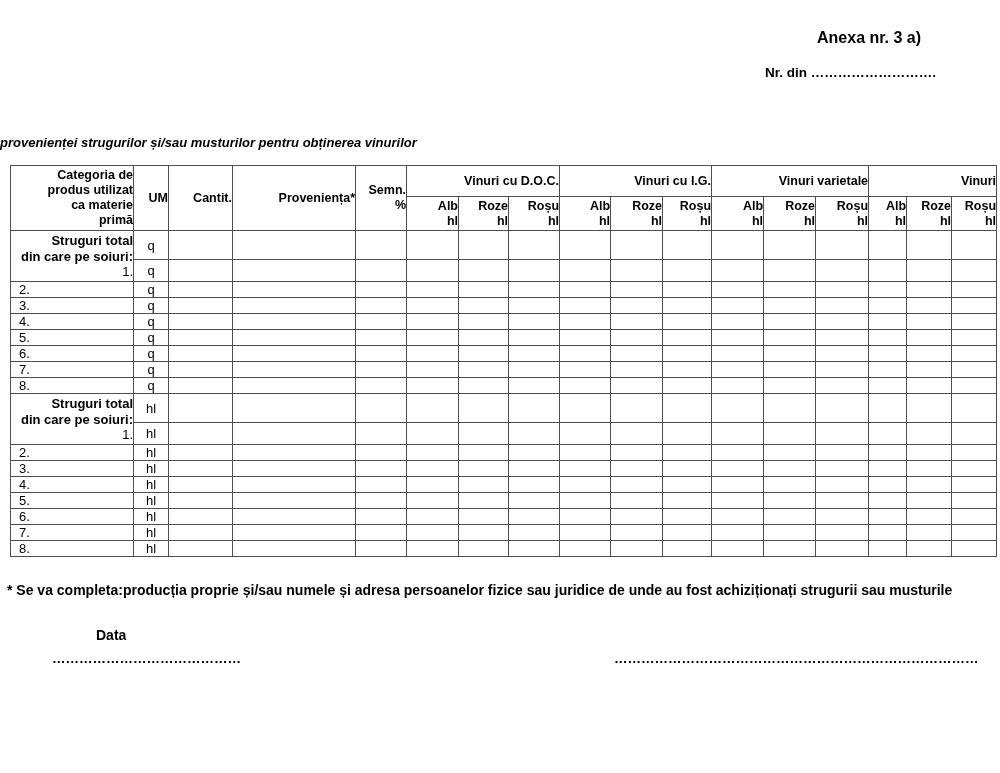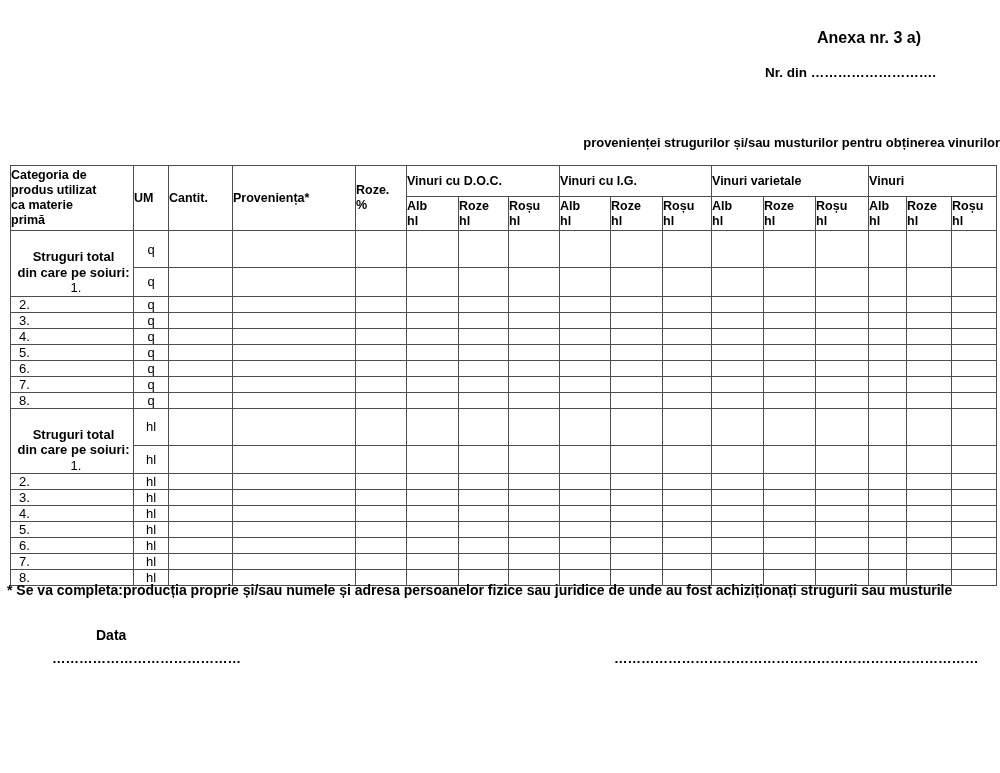--- a/index.html
+++ b/index.html
@@ -4,39 +4,39 @@
 <style>
   html,body { margin:0; padding:0; background:#ffffff; }
   .page {
     position:relative; width:1000px; height:773px; background:#ffffff;
     color:#000; font-family:"Liberation Sans","DejaVu Sans",sans-serif;
     overflow:hidden;
   }
   .annex   { position:absolute; left:817px; top:29px;  font-size:16px; font-weight:bold; }
   .nrline  { position:absolute; left:728px; top:65px;  font-size:13.5px; font-weight:bold;margin-left:37px; }
   .title   { position:absolute; left:0; top:101px; width:100%; text-align:center; font-size:13.5px; font-weight:bold; }
-  .subtitle{ position:absolute; left:0; top:135px; width:100%; text-align:right; font-size:13px;   font-weight:bold; }
+  .subtitle{ position:absolute; left:0; top:135px; width:100%; text-align:left; font-size:13px;   font-weight:bold;font-style:italic; }
 
   table.form {
     position:absolute; left:10px; top:165px; width:986px;
     border-collapse:collapse; table-layout:fixed;
   }
   .form th, .form td {
     border:1px solid #4d4d4d; padding:0; overflow:hidden;
     font-size:13px; line-height:15px; vertical-align:middle;
   }
-  .form th { font-weight:bold; font-size:12.5px; text-align:left; }
+  .form th { font-weight:bold; font-size:12.5px; text-align:right; }
   .pre { white-space:pre-line; }
   tr.h-groups  { height:31px; }
   tr.h-subcols { height:34px; }
   tr.r-total   { height:29px; }
   tr.r-first   { height:22px; }
   tr.r-item    { height:16px; }
   td.cat-merged {
-    text-align:center; vertical-align:top; padding:18px 0 0 3px;
+    text-align:right; vertical-align:top; padding:2px 0 0 3px;
     line-height:15.5px; white-space:pre-line;
   }
   td.cat-merged .line-b { font-weight:bold; }
   td.cat-merged .line-n { font-weight:normal; padding-left:5px; }
   td.cat-item { text-align:left; padding-left:8px; font-weight:normal; }
   td.um { text-align:center; font-weight:normal; }
 
   .footnote { position:absolute; left:7px;  top:582px; width:986px; font-size:14px;   font-weight:bold; }
   .date-label{position:absolute; left:96px; top:627px; font-size:14px; font-weight:bold; }
   .date-dots{ position:absolute; left:52px;  top:651px; font-size:13.5px; font-weight:bold; }
@@ -74,21 +74,21 @@
     </colgroup>
     <thead>
       <tr class="h-groups">
         <th rowspan="2" class="pre">Categoria de
 produs utilizat
 ca materie
 primă</th>
         <th rowspan="2">UM</th>
         <th rowspan="2">Cantit.</th>
         <th rowspan="2">Proveniența*</th>
-        <th rowspan="2" class="pre">Roze.
+        <th rowspan="2" class="pre">Semn.
 %</th>
         <th colspan="3">Vinuri cu D.O.C.</th>
         <th colspan="3">Vinuri cu I.G.</th>
         <th colspan="3">Vinuri varietale</th>
         <th colspan="3">Vinuri</th>
       </tr>
       <tr class="h-subcols">
         <th class="pre">Alb
 hl</th>
         <th class="pre">Roze

